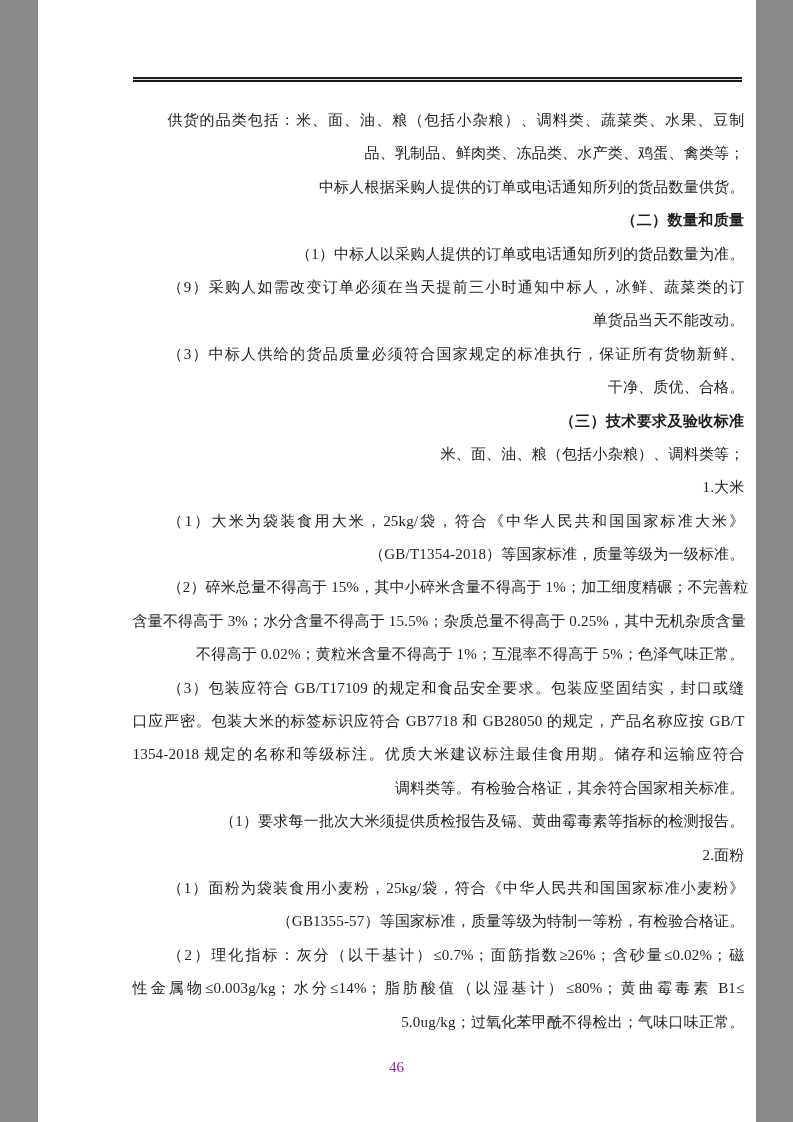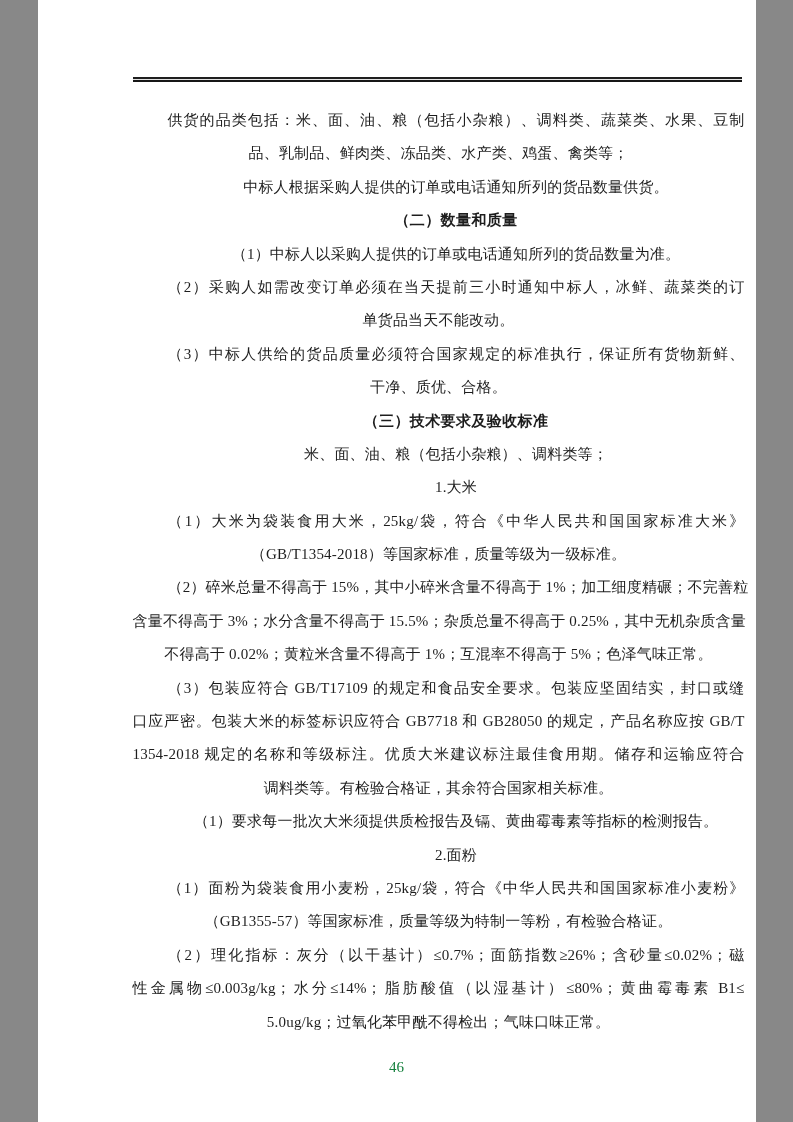--- a/index.html
+++ b/index.html
@@ -31,52 +31,52 @@
     left: 95px;
     top: 104px;
     width: 612px;
     color: #1d1d1d;
   }
   .line {
     font-size: 15px;
     line-height: 33.4px;
     height: 33.4px;
     white-space: nowrap;
-    text-align: center;
+    text-align: right;
     letter-spacing: 0.2px;
   }
   .line.indent { text-indent: 35px; }
   .line.bold { font-weight: 700; letter-spacing: 0.4px; }
   .line.justify {
     text-align: justify;
     text-align-last: justify;
   }
   .footer {
     position: absolute;
     left: 0;
     top: 1056px;
     width: 100%;
     text-align: center;
     font-size: 15px;
-    color: #15803d;
+    color: #a21caf;
     line-height: 22px;
   }
 </style>
 </head>
 <body>
 
 <div class="page">
   <div class="header-rule"></div>
   <div class="doc-body">
       <div class="line indent justify">供货的品类包括：米、面、油、粮（包括小杂粮）、调料类、蔬菜类、水果、豆制</div>
       <div class="line">品、乳制品、鲜肉类、冻品类、水产类、鸡蛋、禽类等；</div>
       <div class="line indent">中标人根据采购人提供的订单或电话通知所列的货品数量供货。</div>
       <div class="line indent bold">（二）数量和质量</div>
       <div class="line indent">（1）中标人以采购人提供的订单或电话通知所列的货品数量为准。</div>
-      <div class="line indent justify">（2）采购人如需改变订单必须在当天提前三小时通知中标人，冰鲜、蔬菜类的订</div>
+      <div class="line indent justify">（9）采购人如需改变订单必须在当天提前三小时通知中标人，冰鲜、蔬菜类的订</div>
       <div class="line">单货品当天不能改动。</div>
       <div class="line indent justify">（3）中标人供给的货品质量必须符合国家规定的标准执行，保证所有货物新鲜、</div>
       <div class="line">干净、质优、合格。</div>
       <div class="line indent bold">（三）技术要求及验收标准</div>
       <div class="line indent">米、面、油、粮（包括小杂粮）、调料类等；</div>
       <div class="line indent">1.大米</div>
       <div class="line indent justify">（1）大米为袋装食用大米，25kg/袋，符合《中华人民共和国国家标准大米》</div>
       <div class="line">（GB/T1354-2018）等国家标准，质量等级为一级标准。</div>
       <div class="line indent justify">（2）碎米总量不得高于 15%，其中小碎米含量不得高于 1%；加工细度精碾；不完善粒</div>
       <div class="line justify">含量不得高于 3%；水分含量不得高于 15.5%；杂质总量不得高于 0.25%，其中无机杂质含量</div>

